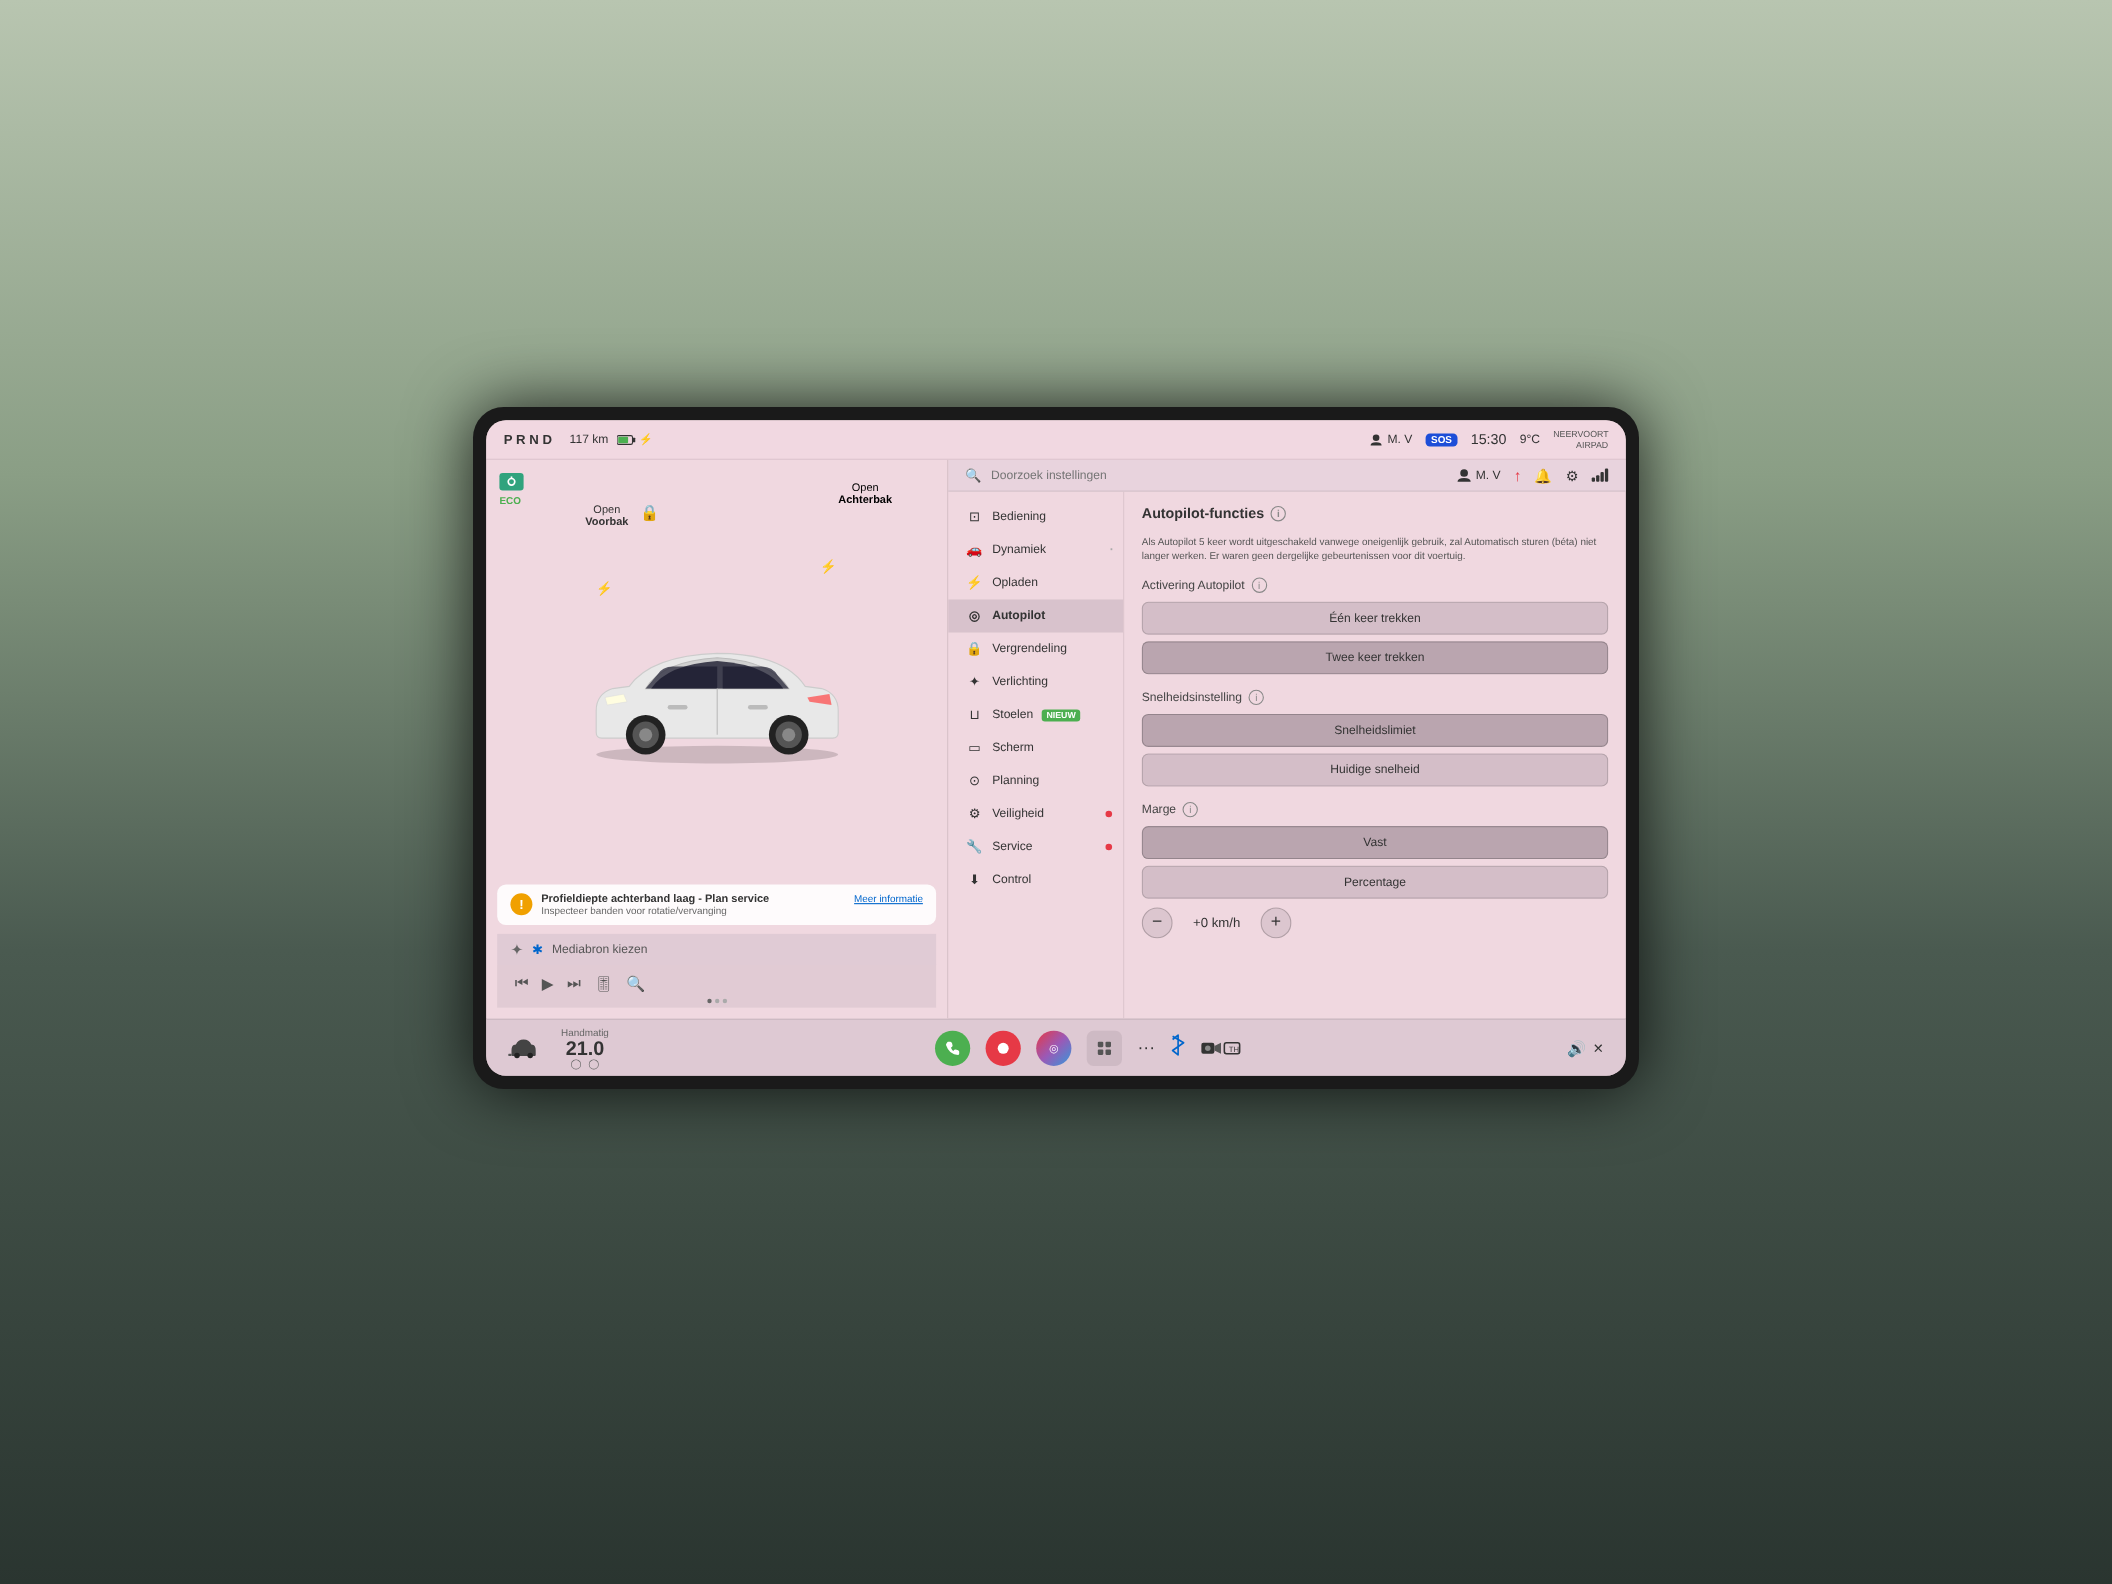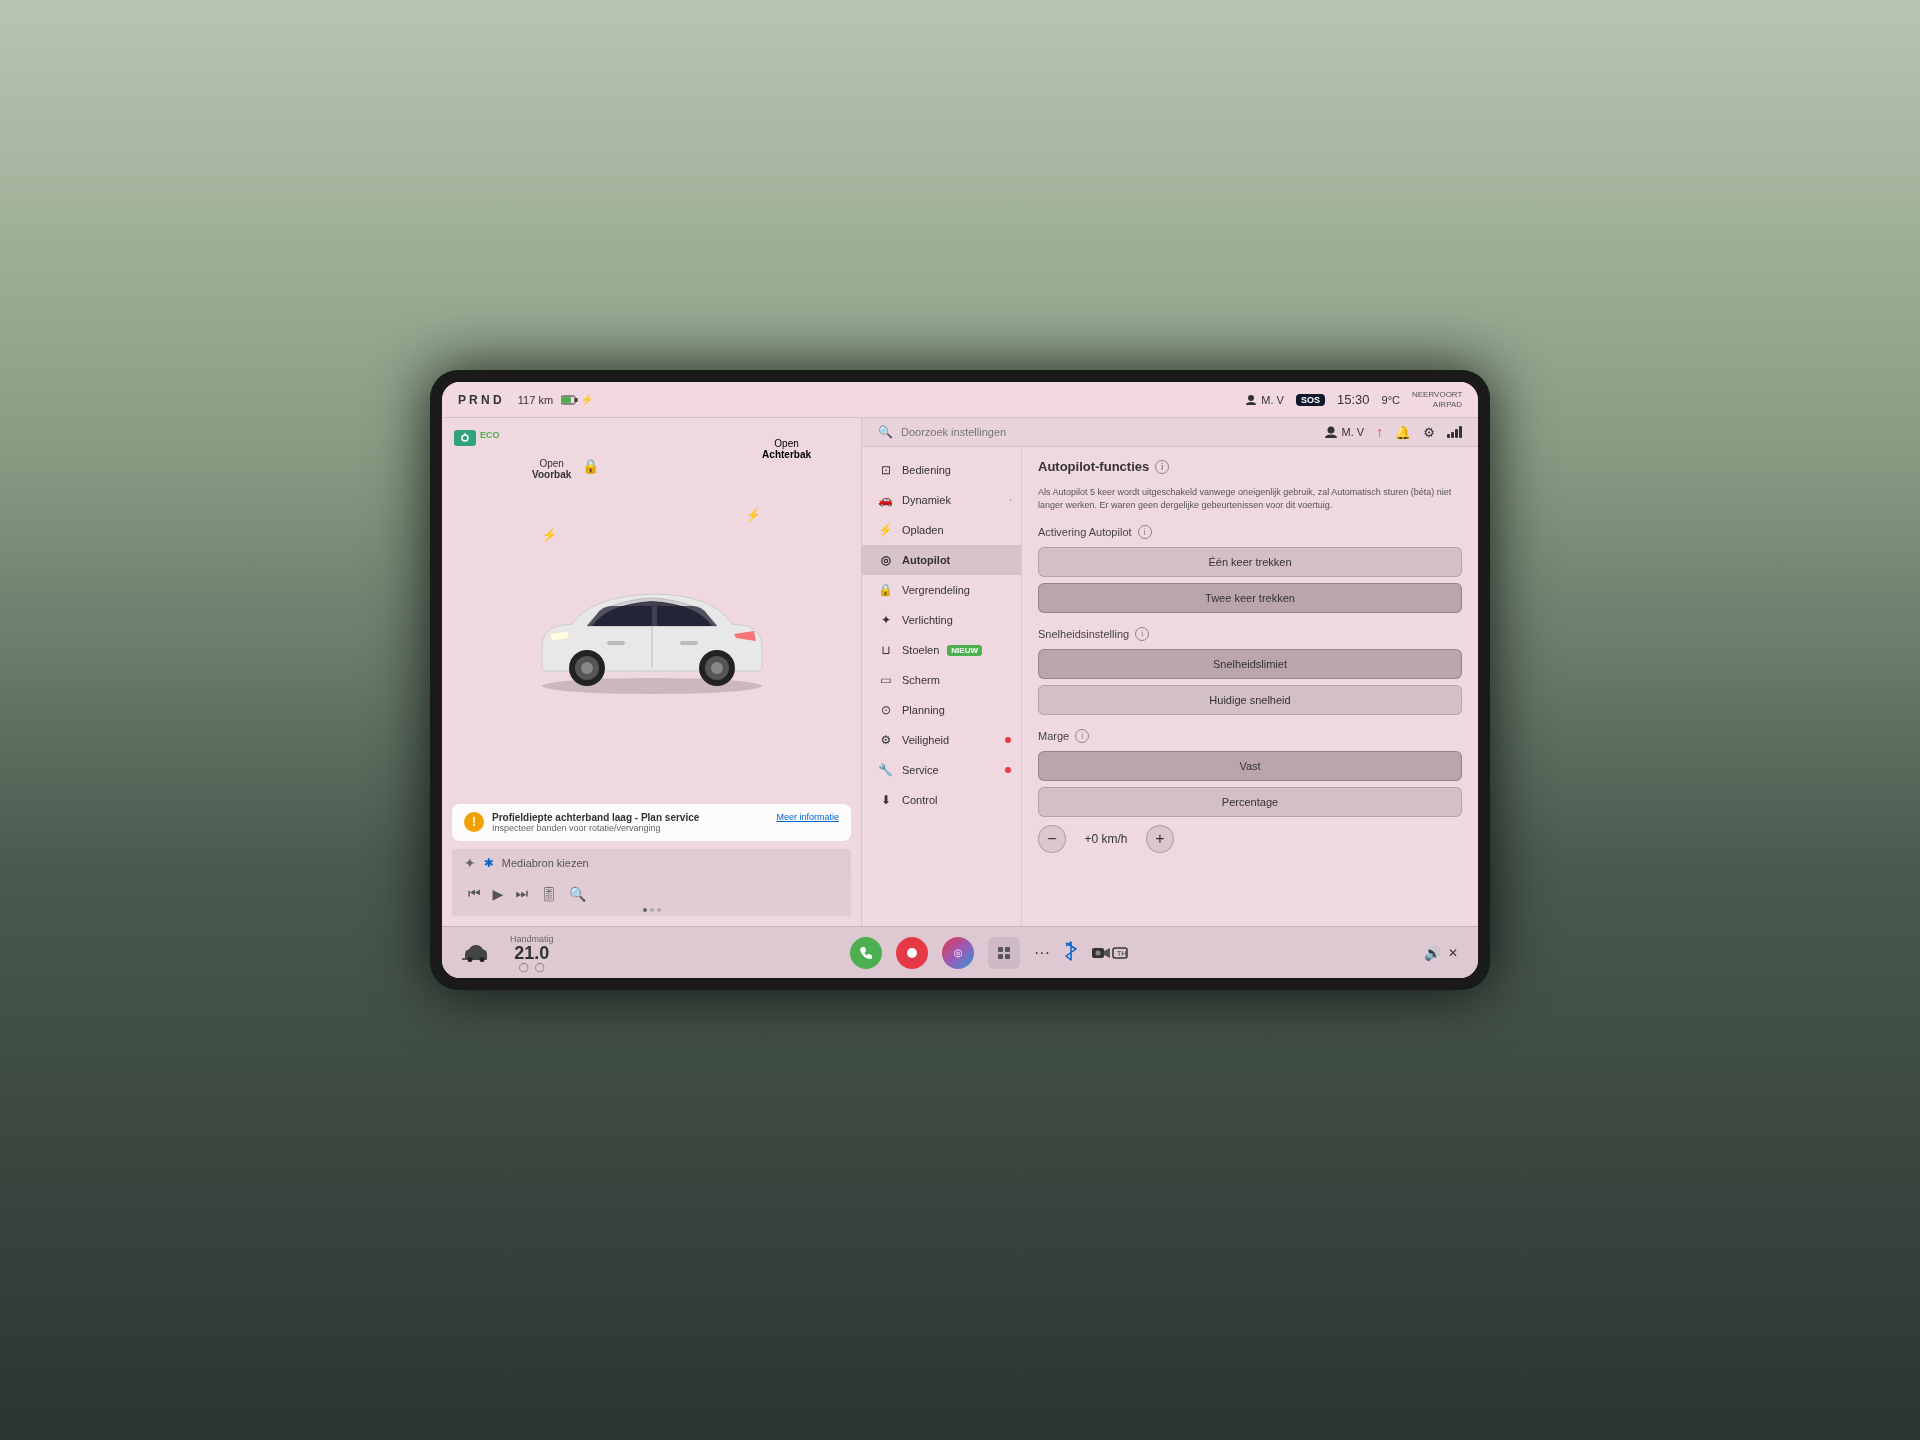--- a/index.html
+++ b/index.html
@@ -110,20 +110,21 @@
       background: #f0d8e0;
       display: flex;
       flex-direction: column;
       padding: 10px;
       position: relative;
       border-right: 1px solid rgba(0,0,0,0.1);
     }
 
     .drive-mode-icons {
       display: flex;
+      flex-direction: column;
       gap: 4px;
       position: absolute;
       left: 12px;
       top: 12px;
     }
 
     .drive-mode-icon {
       width: 22px;
       height: 16px;
       background: rgba(0,150,100,0.8);
@@ -591,21 +592,21 @@
         </span>
       </div>
       <div class="status-right">
         <span class="user-badge">
           <svg width="12" height="12" viewBox="0 0 12 12">
               <circle cx="6" cy="4" r="3" fill="#333"></circle>
               <path d="M1 11 Q1 8 6 8 Q11 8 11 11" fill="#333"></path>
             </svg>
           <span>M. V</span>
         </span>
-        <span style="background:#0f172a;border-radius:4px;padding:1px 5px;font-size:9px;font-weight:600;color:white;">SOS</span>
+        <span style="background:#1d4ed8;border-radius:4px;padding:1px 5px;font-size:9px;font-weight:600;color:white;">SOS</span>
         <span class="time-display">15:30</span>
         <span class="temp-display">9°C</span>
         <span style="font-size:8px;color:#555;text-align:right;line-height:1.2;max-width:50px;">NEERVOORT AIRPAD</span>
       </div>
     </div>
 
     <div class="main-content">
 
       <div class="left-panel">
         <div class="drive-mode-icons">

